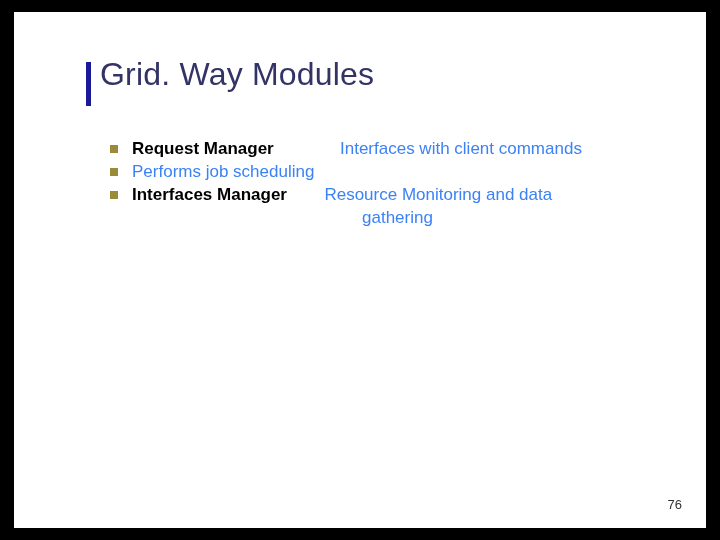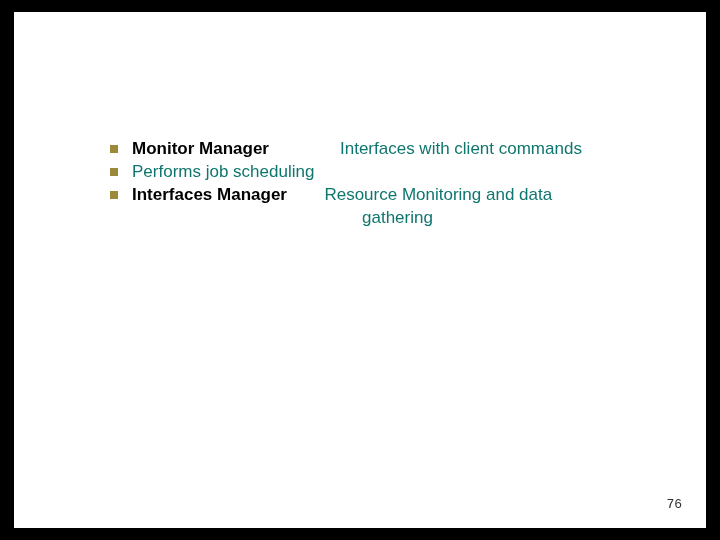--- a/index.html
+++ b/index.html
@@ -64,53 +64,56 @@
     flex-shrink: 0;
   }
   .term {
     font-family: Tahoma, Verdana, sans-serif;
     font-weight: bold;
     color: #000;
     font-size: 17px;
   }
   .desc {
     font-family: Tahoma, Verdana, sans-serif;
-    color: #0f766e;
+    color: #3b82f6;
     font-size: 17px;
   }
   .col-term {
     width: 208px;
     flex-shrink: 0;
   }
   .cont {
     display: block;
     margin-left: 230px;
   }
   .page-num {
     position: absolute;
     right: 24px;
     bottom: 16px;
     font-size: 13px;
     color: #333;
-    font-family: Liberation Mono, monospace;
   }
 </style>
 </head>
 <body>
 
 <div class="slide">
 
+  <div class="title-wrap">
+    <div class="title-bar"></div>
+    <h1 class="title">Grid. Way Modules</h1>
+  </div>
 
   <div class="body">
 
     <div class="group">
 
       <div class="row">
         <span class="bullet"></span>
-        <span class="term col-term">Monitor Manager</span>
+        <span class="term col-term">Request Manager</span>
         <span class="desc">Interfaces with client commands</span>
       </div>
 
       <div class="row">
         <span class="bullet"></span>
         <span class="desc">Performs job scheduling</span>
       </div>
 
       <div class="row" style="white-space:normal; flex-wrap:nowrap;">
         <span class="bullet"></span>

